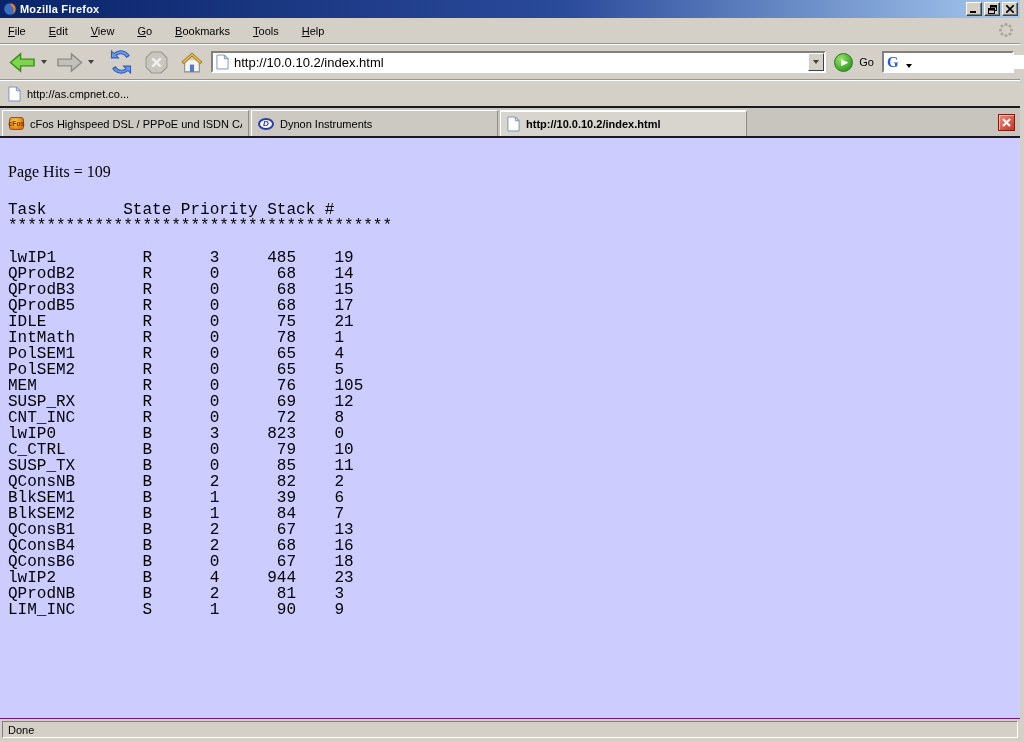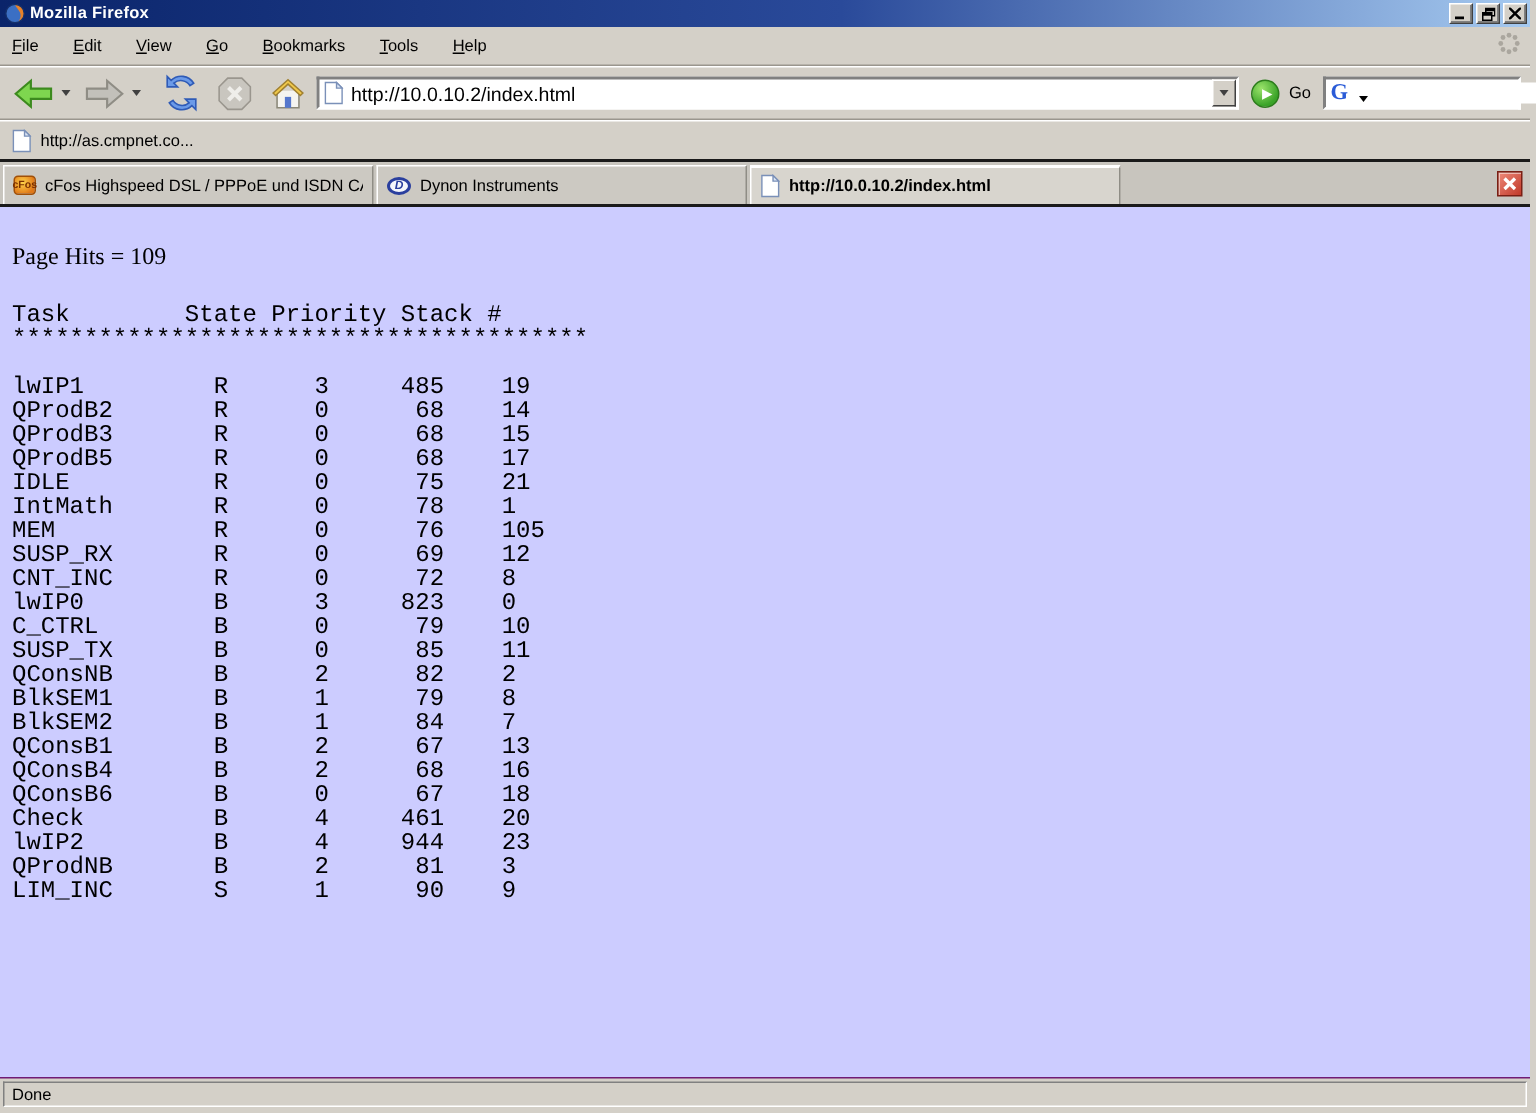--- a/index.html
+++ b/index.html
@@ -273,33 +273,34 @@
       <div class="pre-line">Task        State Priority Stack #</div>
       <div class="pre-line">****************************************</div>
       <div class="pre-line"></div>
       <div>
           <div class="pre-line">lwIP1         R      3     485    19</div>
           <div class="pre-line">QProdB2       R      0      68    14</div>
           <div class="pre-line">QProdB3       R      0      68    15</div>
           <div class="pre-line">QProdB5       R      0      68    17</div>
           <div class="pre-line">IDLE          R      0      75    21</div>
           <div class="pre-line">IntMath       R      0      78    1</div>
+          <div class="pre-line">PolSEM1       R      0      65    4</div>
+          <div class="pre-line">PolSEM2       R      0      65    5</div>
           <div class="pre-line">MEM           R      0      76    105</div>
           <div class="pre-line">SUSP_RX       R      0      69    12</div>
           <div class="pre-line">CNT_INC       R      0      72    8</div>
           <div class="pre-line">lwIP0         B      3     823    0</div>
           <div class="pre-line">C_CTRL        B      0      79    10</div>
           <div class="pre-line">SUSP_TX       B      0      85    11</div>
           <div class="pre-line">QConsNB       B      2      82    2</div>
-          <div class="pre-line">BlkSEM1       B      1      79    8</div>
+          <div class="pre-line">BlkSEM1       B      1      39    6</div>
           <div class="pre-line">BlkSEM2       B      1      84    7</div>
           <div class="pre-line">QConsB1       B      2      67    13</div>
           <div class="pre-line">QConsB4       B      2      68    16</div>
           <div class="pre-line">QConsB6       B      0      67    18</div>
-          <div class="pre-line">Check         B      4     461    20</div>
           <div class="pre-line">lwIP2         B      4     944    23</div>
           <div class="pre-line">QProdNB       B      2      81    3</div>
           <div class="pre-line">LIM_INC       S      1      90    9</div>
         </div>
     </div>
   </div>
 
   <div class="statusbar">
     <div class="status-field">
       <span>Done</span>

